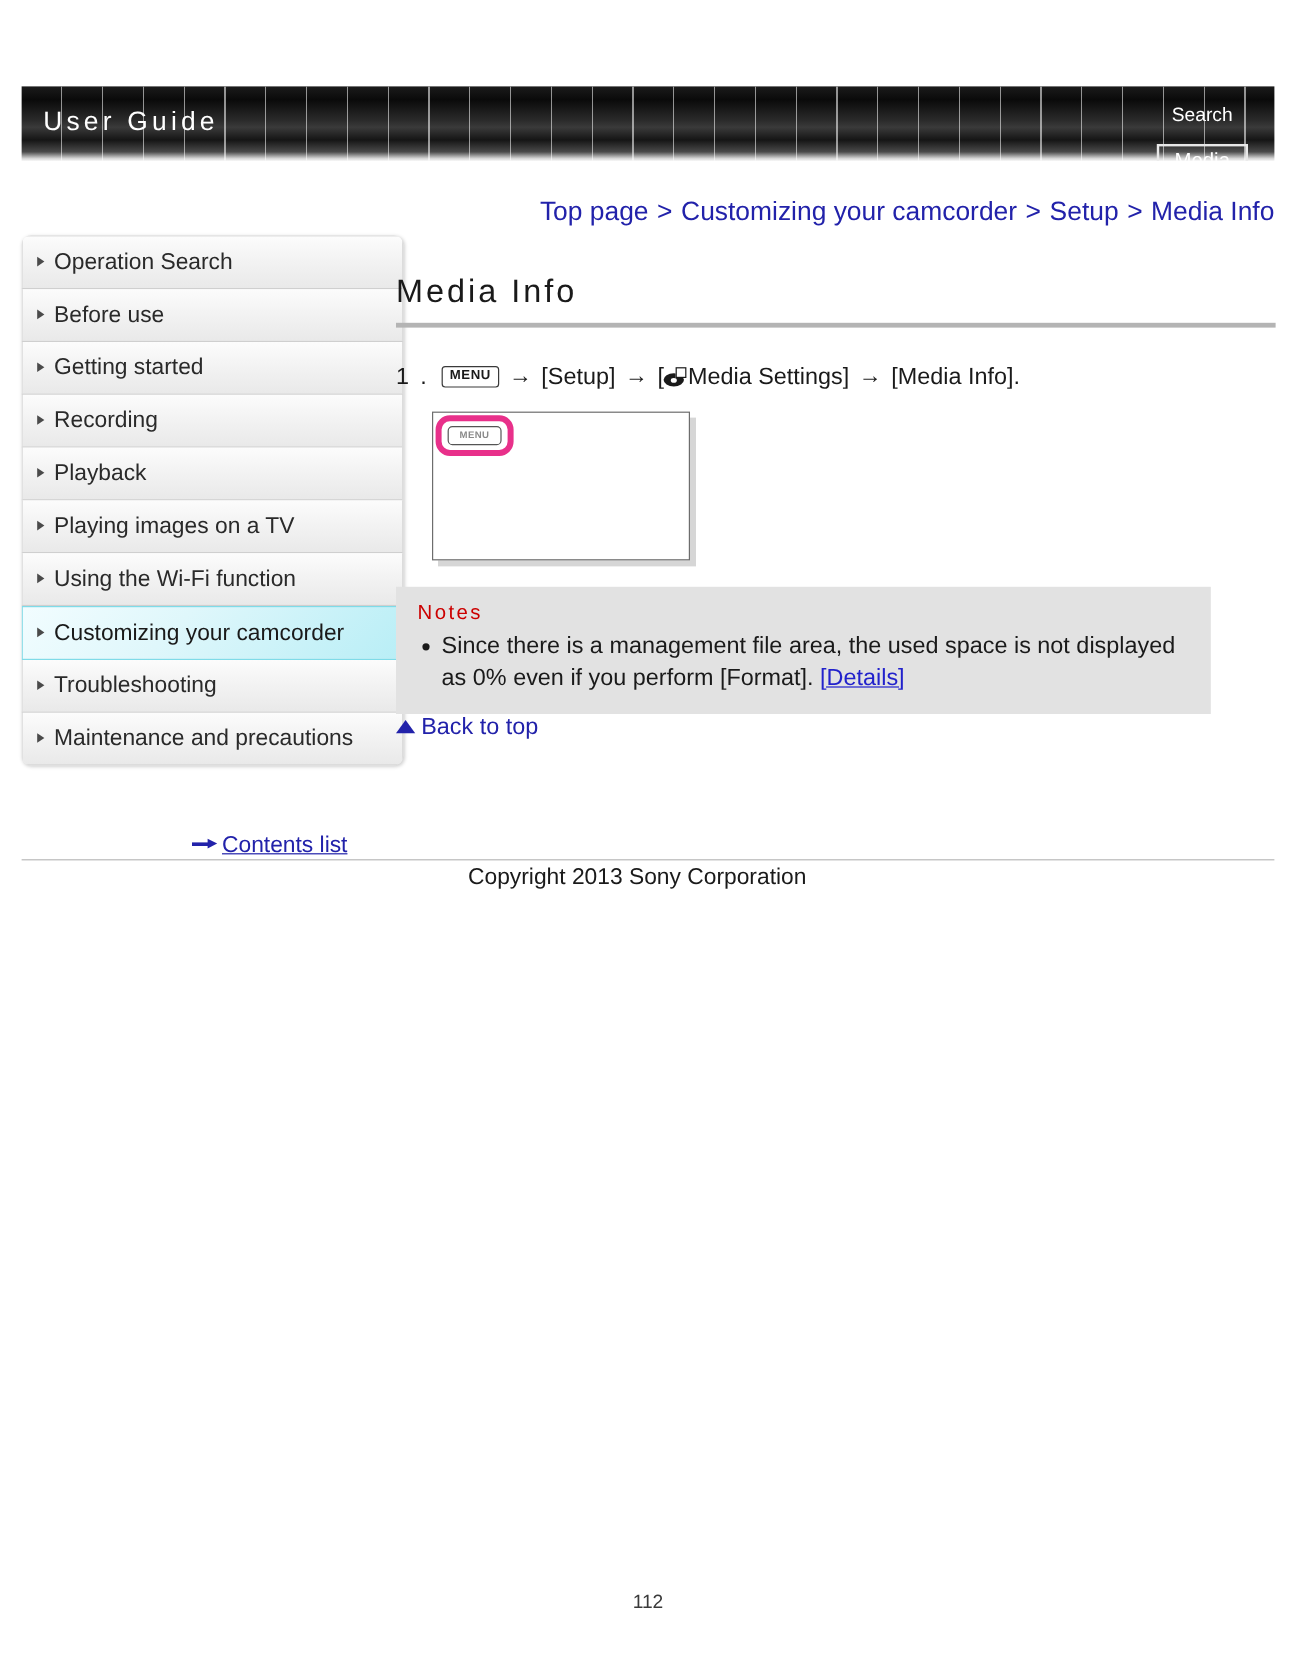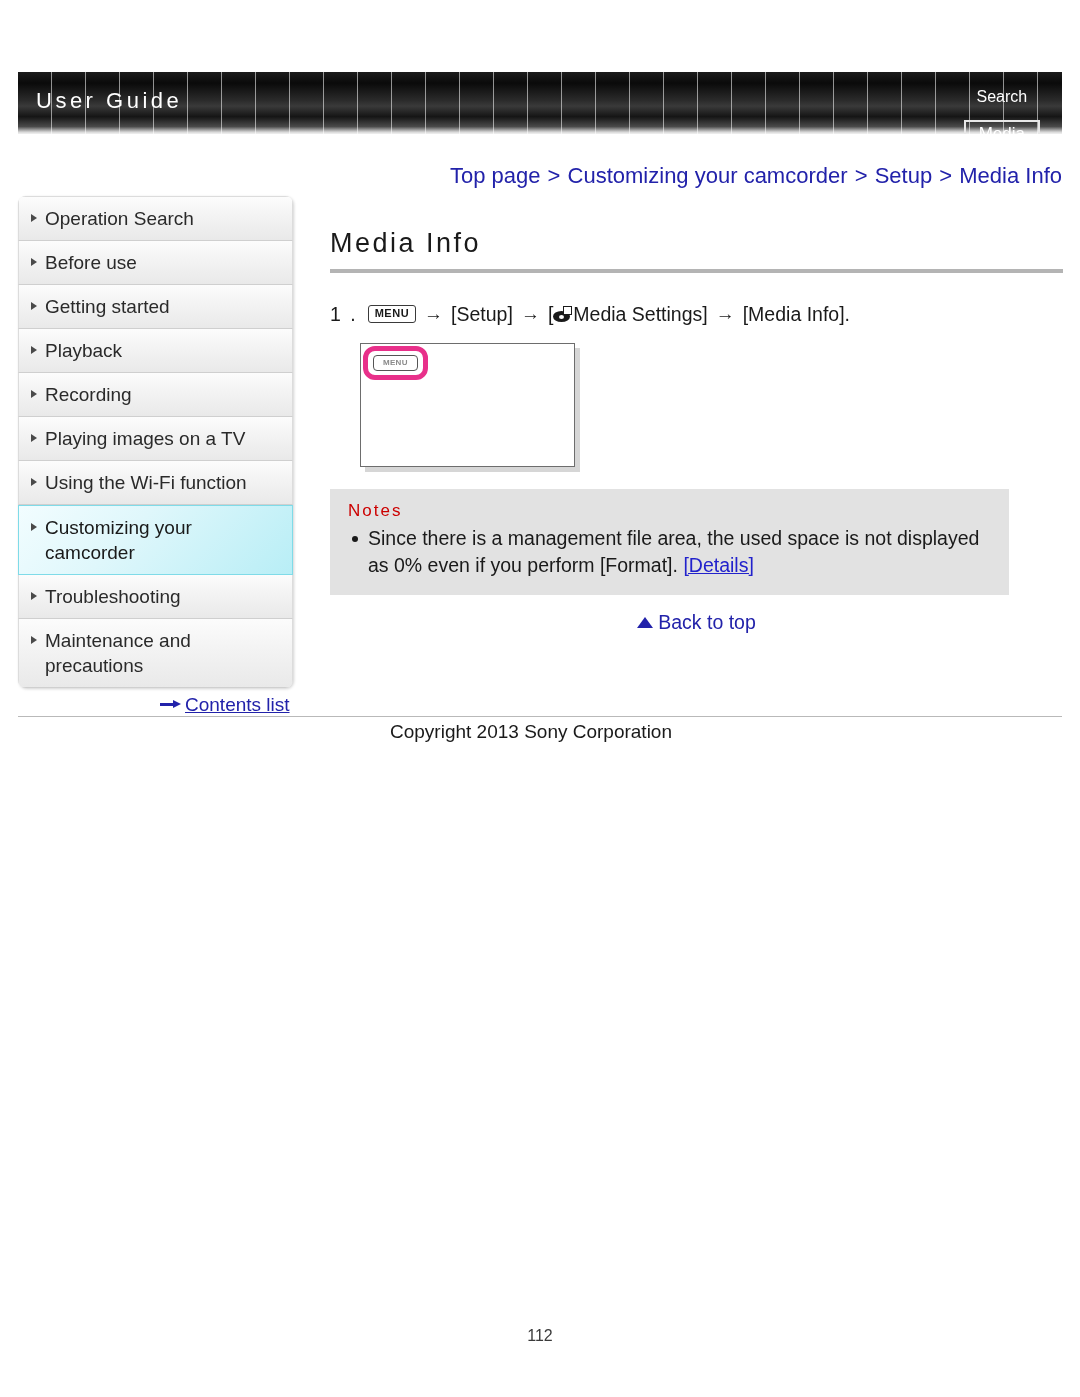--- a/index.html
+++ b/index.html
@@ -89,21 +89,21 @@
     white-space: nowrap;
   }
   .breadcrumb .crumb { color: #2222aa; }
   .breadcrumb .sep { color: #2222aa; padding: 0 1px; }
 
   
   .sidebar {
     position: absolute;
     left: 18px;
     top: 196px;
-    width: 275px;
+    width: 318px;
     border-top-left-radius: 8px;
     border-top-right-radius: 8px;
     border-bottom-left-radius: 8px;
     border-bottom-right-radius: 8px;
     overflow: hidden;
     box-shadow: 1px 1px 3px rgba(0,0,0,0.18);
     background: #f4f4f4;
   }
   .nav-item {
     position: relative;
@@ -311,22 +311,22 @@
     left: 4px;
     top: 11px;
     width: 6px; height: 6px;
     border-radius: 50%;
     background: #1a1a1a;
   }
   .details-link { color: #2222cc; }
 
   
   .back-to-top {
-    margin-top: 16px;
-    text-align: center;
+    margin-top: 0;
+    text-align: left;
     font-size: 19.5px;
     color: #2222aa;
   }
   .tri-up {
     display: inline-block;
     width: 0; height: 0;
     border-left: 8px solid transparent;
     border-right: 8px solid transparent;
     border-bottom: 11px solid #2222aa;
     margin-right: 5px;
@@ -390,25 +390,25 @@
   <div class="nav-item">
     <span class="nav-bullet"></span>
     <span>Before use</span>
   </div>
   <div class="nav-item">
     <span class="nav-bullet"></span>
     <span>Getting started</span>
   </div>
   <div class="nav-item">
     <span class="nav-bullet"></span>
+    <span>Recording</span>
+  </div>
+  <div class="nav-item">
+    <span class="nav-bullet"></span>
     <span>Playback</span>
-  </div>
-  <div class="nav-item">
-    <span class="nav-bullet"></span>
-    <span>Recording</span>
   </div>
   <div class="nav-item">
     <span class="nav-bullet"></span>
     <span>Playing images on a TV</span>
   </div>
   <div class="nav-item">
     <span class="nav-bullet"></span>
     <span>Using the Wi-Fi function</span>
   </div>
   <div class="nav-item active">

